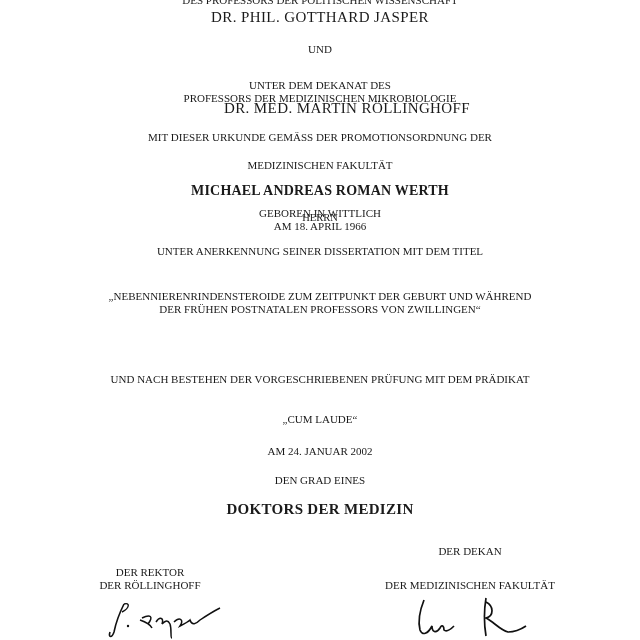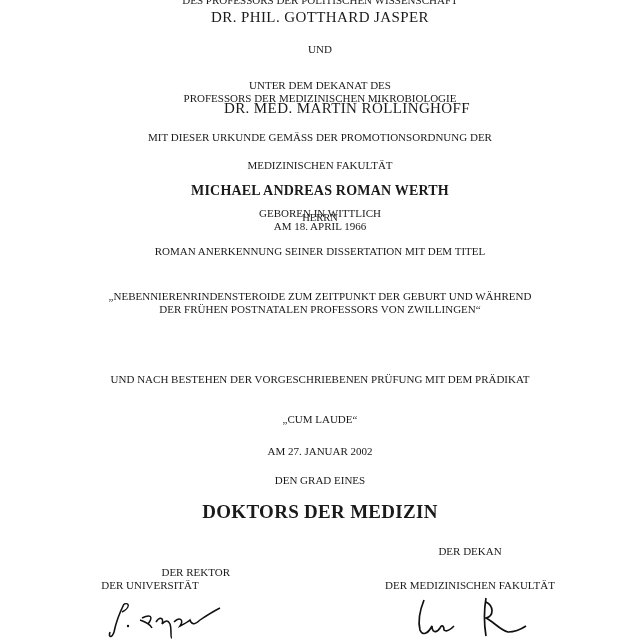--- a/index.html
+++ b/index.html
@@ -11,21 +11,21 @@
     position: relative;
   }
   .line {
     position: absolute; left: 0; width: 640px;
     text-align: center; white-space: nowrap;
   }
   .small { font-size: 11px; letter-spacing: 0; }
   .sm10 { font-size: 10.5px; margin-top: 41px; }
   .med { font-size: 15px; letter-spacing: 0.4px; }
   .name { font-size: 14px; font-weight: bold; letter-spacing: 0.2px; }
-  .degree { font-size: 19px; font-weight: bold; letter-spacing: 0.3px; text-align: center; }
+  .degree { font-size: 15px; font-weight: bold; letter-spacing: 0.3px; text-align: center; }
   .sig-label {
     position: absolute; text-align: center; white-space: nowrap;
     font-size: 11px;
   }
   svg.sig { position: absolute; }
 </style>
 </head>
 <body>
 
 <div>
@@ -39,34 +39,34 @@
   <div class="line med" style="top:100px;padding-left:27px;">DR. MED. MARTIN RÖLLINGHOFF</div>
 
   <div class="line small" style="top:131px;">MIT DIESER URKUNDE GEMÄSS DER PROMOTIONSORDNUNG DER</div>
   <div class="line small" style="top:159px;">MEDIZINISCHEN FAKULTÄT</div>
 
   <div class="line sm10" style="top:171px;">HERRN</div>
   <div class="line name" style="top:183px;">MICHAEL ANDREAS ROMAN WERTH</div>
   <div class="line small" style="top:207px;">GEBOREN IN WITTLICH</div>
   <div class="line small" style="top:220px;">AM 18. APRIL 1966</div>
 
-  <div class="line small" style="top:245px;">ROMAN ANERKENNUNG SEINER DISSERTATION MIT DEM TITEL</div>
+  <div class="line small" style="top:245px;">UNTER ANERKENNUNG SEINER DISSERTATION MIT DEM TITEL</div>
 
   <div class="line small" style="top:290px;">„NEBENNIERENRINDENSTEROIDE ZUM ZEITPUNKT DER GEBURT UND WÄHREND</div>
   <div class="line small" style="top:303px;">DER FRÜHEN POSTNATALEN PROFESSORS VON ZWILLINGEN“</div>
 
   <div class="line small" style="top:373px;">UND NACH BESTEHEN DER VORGESCHRIEBENEN PRÜFUNG MIT DEM PRÄDIKAT</div>
 
   <div class="line small" style="top:413px;">„CUM LAUDE“</div>
-  <div class="line small" style="top:445px;">AM 27. JANUAR 2002</div>
+  <div class="line small" style="top:445px;">AM 24. JANUAR 2002</div>
   <div class="line small" style="top:474px;">DEN GRAD EINES</div>
   <div class="line degree" style="top:501px;">DOKTORS DER MEDIZIN</div>
 
-  <div class="sig-label" style="left:70px; width:160px; top:566px;text-align:right;">DER REKTOR</div>
-  <div class="sig-label" style="left:70px; width:160px; top:579px;">DER UNIVERSITÄT</div>
+  <div class="sig-label" style="left:70px; width:160px; top:566px;">DER REKTOR</div>
+  <div class="sig-label" style="left:70px; width:160px; top:579px;">DER RÖLLINGHOFF</div>
   <svg class="sig" style="left:100px; top:598px;" width="140" height="42" viewBox="0 0 140 42">
     <path d="M24 6 C20 14,16 24,14 34 C12 40,8 40,10 34" fill="none" stroke="#111" stroke-width="1.6"></path>
     <path d="M24 6 C30 4,30 10,22 14" fill="none" stroke="#111" stroke-width="1.4"></path>
     <circle cx="28" cy="28" r="1.2" fill="#111"></circle>
     <path d="M42 20 C50 16,54 18,48 26 M40 22 C46 24,50 26,52 30" fill="none" stroke="#111" stroke-width="1.5"></path>
     <path d="M56 24 C60 18,64 20,62 26 C66 22,68 22,70 26 C72 32,70 40,72 40 M74 24 C80 18,84 22,80 28 C84 26,88 24,90 22 C92 28,96 26,100 22 C106 18,112 14,120 10" fill="none" stroke="#111" stroke-width="1.5"></path>
   </svg>
 
   <div class="sig-label" style="left:370px; width:200px; top:545px;">DER DEKAN</div>
   <div class="sig-label" style="left:370px; width:200px; top:579px;">DER MEDIZINISCHEN FAKULTÄT</div>

